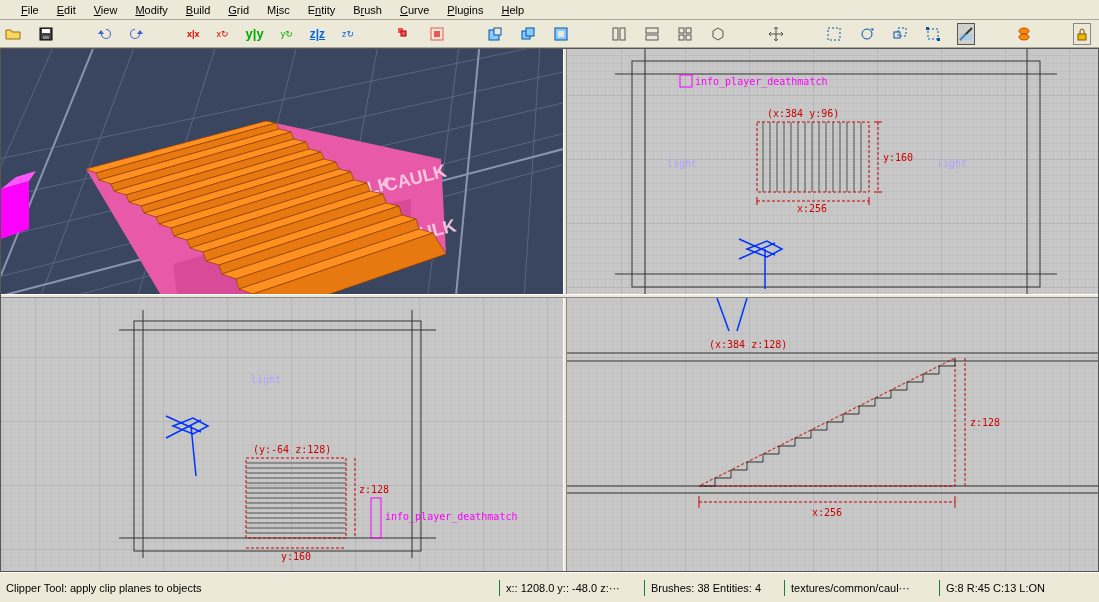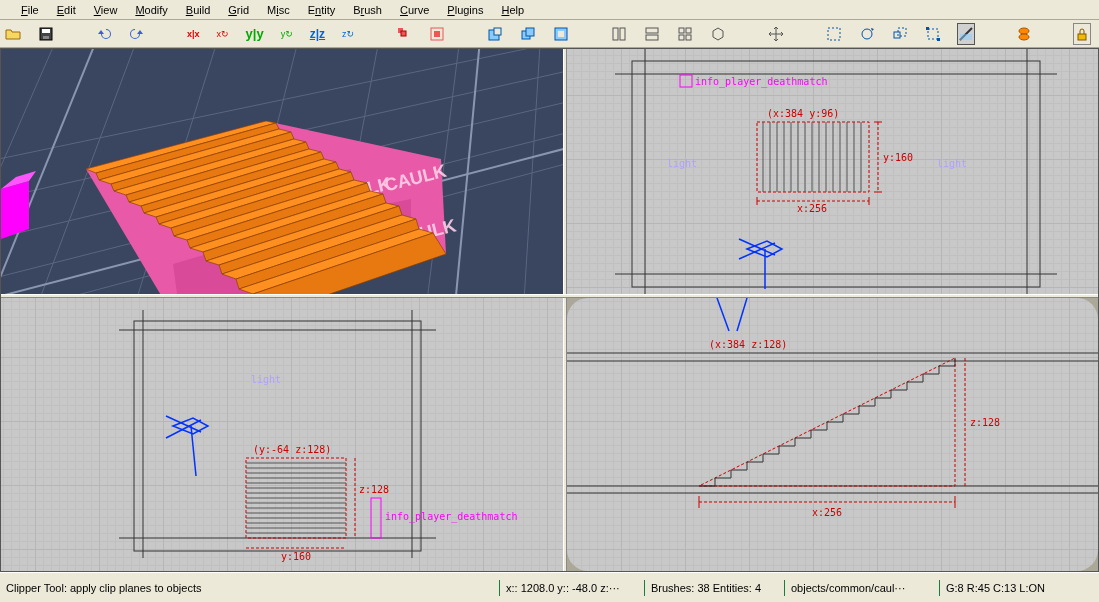--- a/index.html
+++ b/index.html
@@ -463,21 +463,21 @@
   <line x1="245" y1="250" x2="345" y2="250" class="dashed-red"></line>
   <text x="280" y="262" class="label-red">y:160</text>
 
   <rect x="370" y="200" width="10" height="40" fill="none" stroke="#ff00ff"></rect>
   <text x="384" y="222" class="label-mag">info_player_deathmatch</text>
 </svg>
 </div>
 
 <div class="splitter-v2"></div>
 
-<div class="pane pane-xz grid-bg" style="background-position:-10px -5px;border-radius:21px;">
+<div class="pane pane-xz grid-bg" style="background-position:-10px -5px;">
 <svg width="100%" height="270">
   <line x1="0" y1="63" x2="535" y2="63" class="solid-black"></line>
   <line x1="0" y1="195" x2="535" y2="195" class="solid-black"></line>
   <line x1="0" y1="188" x2="535" y2="188" class="solid-black"></line>
   <line x1="0" y1="55" x2="535" y2="55" class="solid-black"></line>
 
   <g class="cam-blue">
     <line x1="150" y1="0" x2="162" y2="33"></line>
     <line x1="180" y1="0" x2="170" y2="33"></line>
   </g>
@@ -495,15 +495,15 @@
   <text x="245" y="218" class="label-red">x:256</text>
 </svg>
 </div>
 
 </div>
 
 <div class="statusbar">
 <div class="statuscell">Clipper Tool: apply clip planes to objects</div>
 <div class="statuscell" style="width:145px">x:: 1208.0  y:: -48.0  z:···</div>
 <div class="statuscell" style="width:140px">Brushes: 38 Entities: 4</div>
-<div class="statuscell" style="width:155px">objects/common/caul···</div>
+<div class="statuscell" style="width:155px">textures/common/caul···</div>
 <div class="statuscell" style="width:160px">G:8  R:45  C:13  L:ON</div>
 </div>
 
 </body></html>

